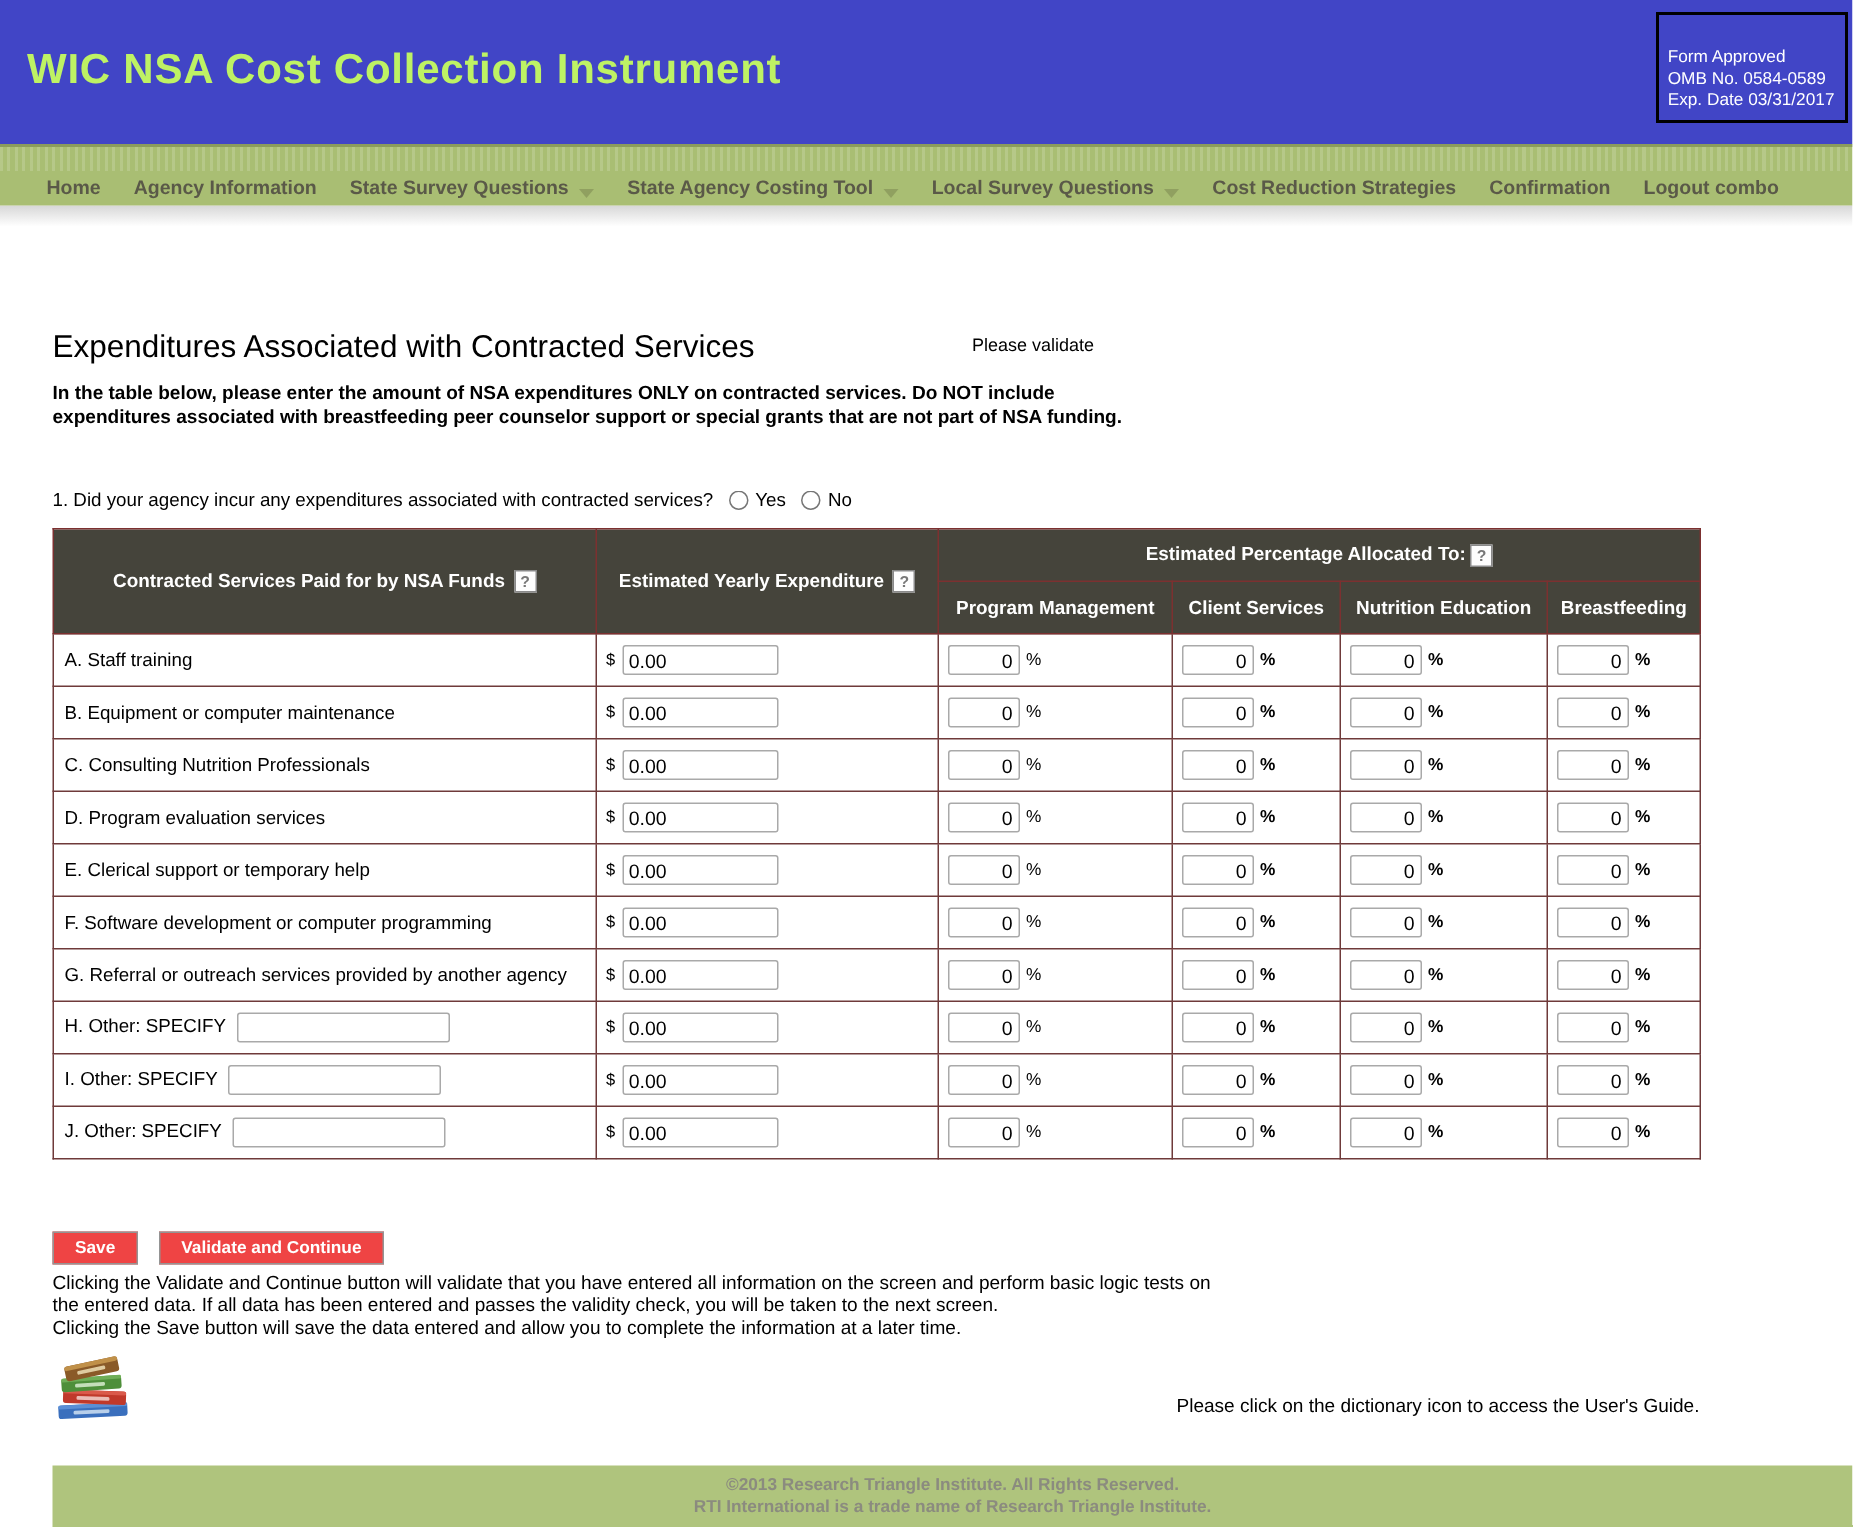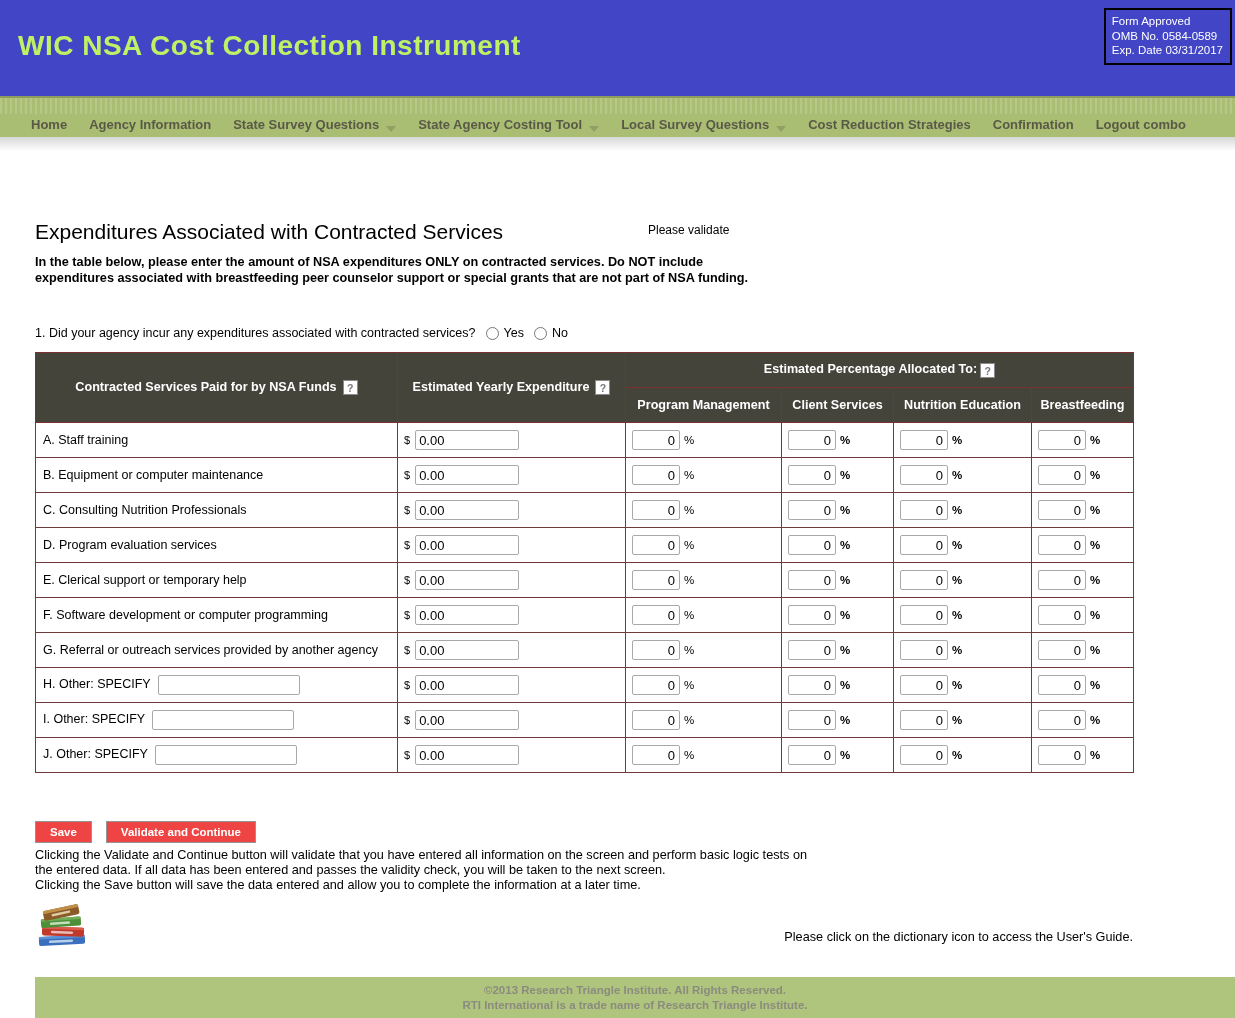--- a/index.html
+++ b/index.html
@@ -9,21 +9,21 @@
     font-family:"Liberation Sans","DejaVu Sans",sans-serif; color:#000;
   }
   
   .top-header { position:relative; height:96px; background:#4145c6; }
   .app-title {
     position:absolute; left:18px; top:30px;
     color:#bef264; font-size:28px; font-weight:700; letter-spacing:0.5px;
   }
   .omb-box {
     position:absolute; top:8px; right:3px; border:2px solid #000;
-    color:#fff; font-size:11.5px; line-height:14.5px; padding:4px 7px 5px 6px;
+    color:#fff; font-size:11.5px; line-height:14.5px; padding:21px 7px 5px 6px;
   }
   
   .main-nav {
     height:41px; background:#a9be73; border-top:2px solid #8b9c5d;
     position:relative; display:flex; align-items:flex-end; padding:0 0 5px 20px;
   }
   .main-nav::before {
     content:""; position:absolute; left:0; top:0; right:0; height:16px;
     background:repeating-linear-gradient(90deg, rgba(255,255,255,0.22) 0 2px, rgba(255,255,255,0) 2px 5px);
     opacity:.7; pointer-events:none;

